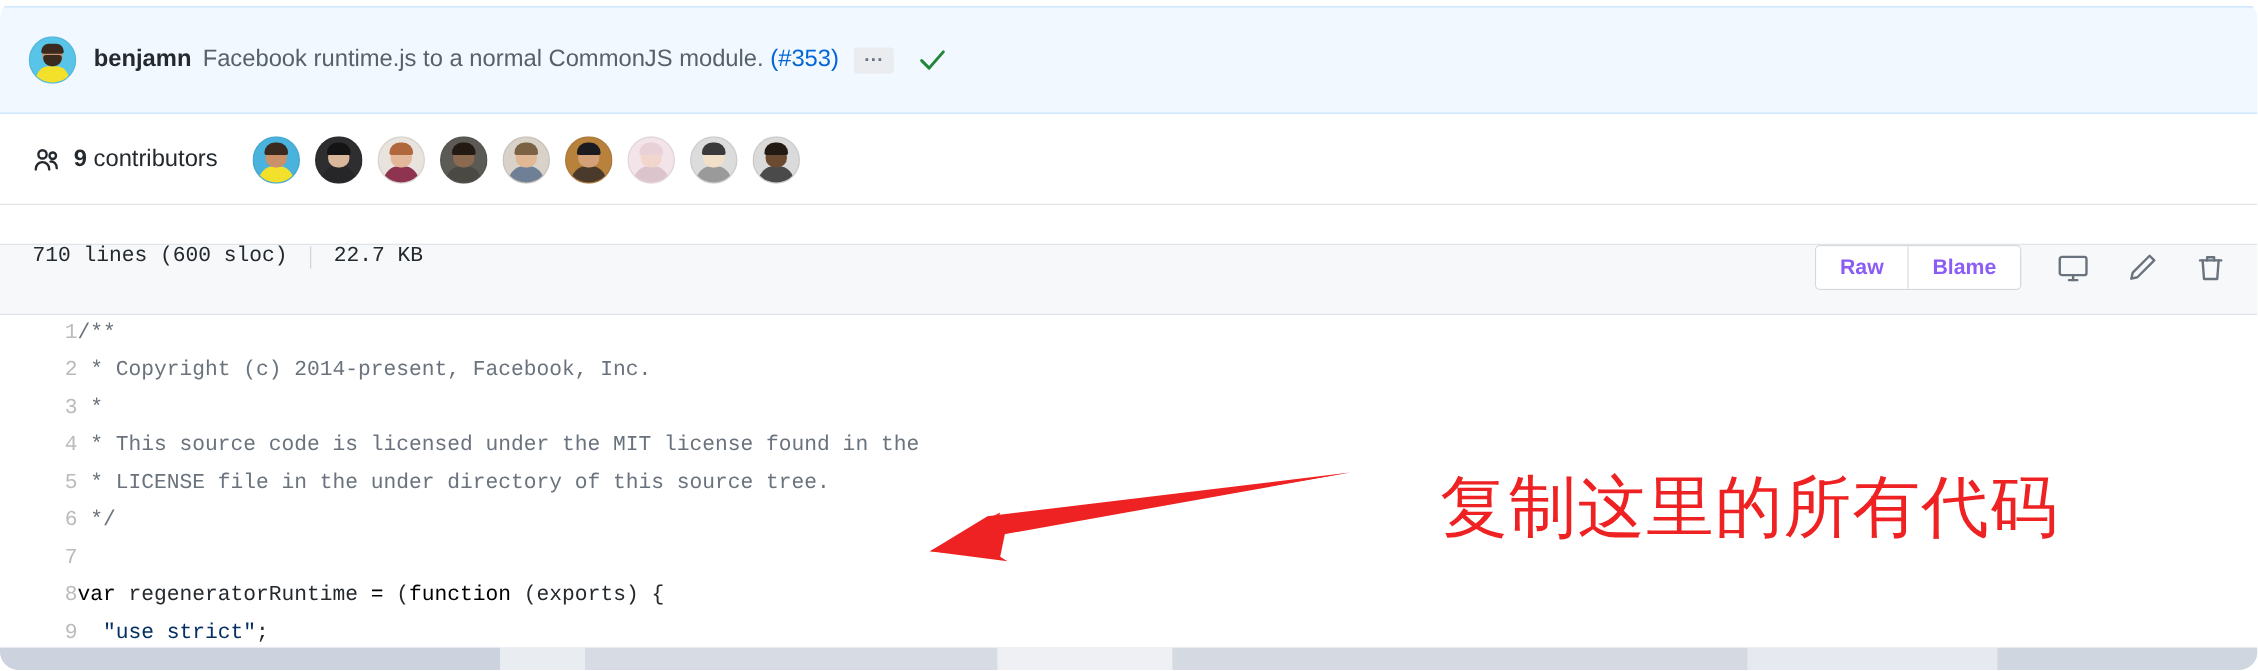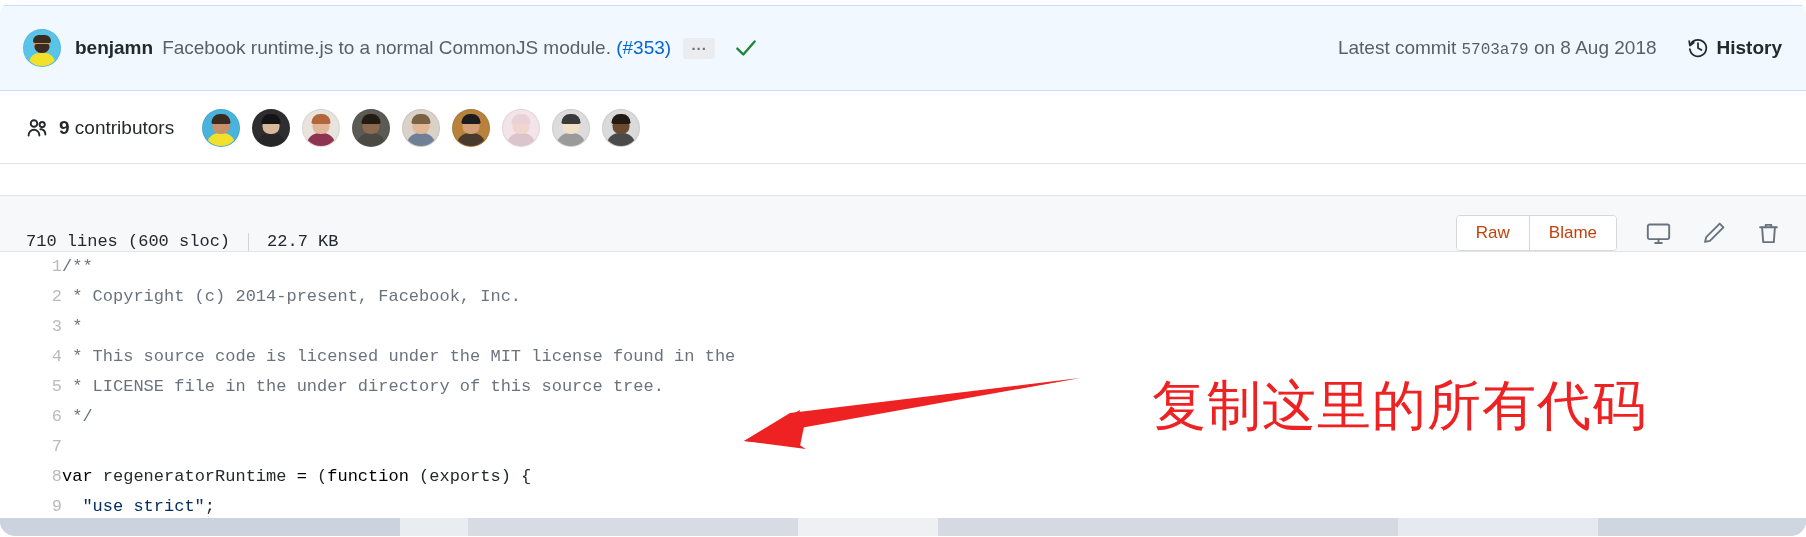--- a/index.html
+++ b/index.html
@@ -82,35 +82,35 @@
   .cav .f{position:absolute;left:50%;top:8px;width:17px;height:16px;transform:translateX(-50%);border-radius:45%;}
   .cav .b{position:absolute;left:50%;bottom:-4px;width:28px;height:17px;transform:translateX(-50%);border-radius:12px 12px 0 0;}
 
   
   .file-box{
     position:absolute;left:0;top:195px;width:1806px;
     border:1px solid #e1e4e8;border-left:none;border-right:none;
     box-sizing:border-box;background:#fff;
   }
   .file-header{
-    background:#f6f8fa;height:56px;display:flex;align-items:flex-end;
+    background:#f6f8fa;height:56px;display:flex;align-items:flex-start;
     border-bottom:1px solid #e1e4e8;box-sizing:border-box;padding:0 24px 0 26px;
   }
   .file-meta{
     font-family:"Liberation Mono","DejaVu Sans Mono",monospace;
     font-size:17px;color:#24292e;white-space:nowrap;display:flex;align-items:center;
   }
   .meta-sep{
     display:inline-block;width:1px;height:18px;background:#d1d5da;margin:0 18px;
   }
   .file-actions{margin-left:auto;display:flex;align-items:center;}
   .btn-group{display:flex;border:1px solid #d5d8db;border-radius:4px;overflow:hidden;background:#fff;}
   .btn-group .gbtn{
-    padding:7px 19px;font-size:17px;color:#c2410c;background:#fff;
-    border-right:1px solid #d5d8db;white-space:nowrap;
+    padding:7px 19px;font-size:17px;color:#8b5cf6;background:#fff;
+    border-right:1px solid #d5d8db;white-space:nowrap;font-weight:bold;
   }
   .btn-group .gbtn:last-child{border-right:none;}
   .icon-btn{margin-left:28px;display:inline-flex;align-items:center;color:#6a737d;}
 
   
   .code-area{
     position:relative;background:#fff;overflow:hidden;
     height:284px;
   }
   .code-table{width:100%;border-collapse:collapse;}
@@ -168,37 +168,20 @@
         <span class="commit-pr">(#353)</span>
       </span>
       <span class="ellipsis-btn">...</span>
       <span class="check-icon">
         <svg width="26" height="26" viewBox="0 0 24 24" fill="none" stroke="currentColor" stroke-width="2.2" stroke-linecap="round" stroke-linejoin="round">
           <polyline points="4,12.5 9.5,18 20,6"></polyline>
         </svg>
       </span>
     </div>
 
-    <div class="commit-right">
-      <span class="latest-commit">
-        <span>Latest commit</span>
-        <span class="sha">5703a79</span>
-        <span>on 8 Aug 2018</span>
-      </span>
-      <span class="history-link">
-        <span class="clock">
-          <svg width="22" height="22" viewBox="0 0 24 24" fill="none" stroke="#24292e" stroke-width="1.9" stroke-linecap="round" stroke-linejoin="round">
-            <path d="M3.5 9.2 A9 9 0 1 1 3.1 13.2"></path>
-            <polyline points="7.3,6.2 3.1,9.2 2.4,4.6"></polyline>
-            <polyline points="12,6.6 12,12 15.8,14.2"></polyline>
-          </svg>
-        </span>
-        <span>History</span>
-      </span>
-    </div>
   </div>
 
   <div class="contributors">
     <span class="people-icon">
       <svg width="24" height="24" viewBox="0 0 24 24" fill="none" stroke="#24292e" stroke-width="1.9" stroke-linecap="round" stroke-linejoin="round">
         <circle cx="8" cy="7.5" r="3.3"></circle>
         <path d="M2.6 19.5c0-3.4 2.4-5.8 5.4-5.8s5.4 2.4 5.4 5.8"></path>
         <circle cx="16.2" cy="8.6" r="2.6"></circle>
         <path d="M14.4 13.3c2.7-.5 5 1.9 5 5.2"></path>
       </svg>

